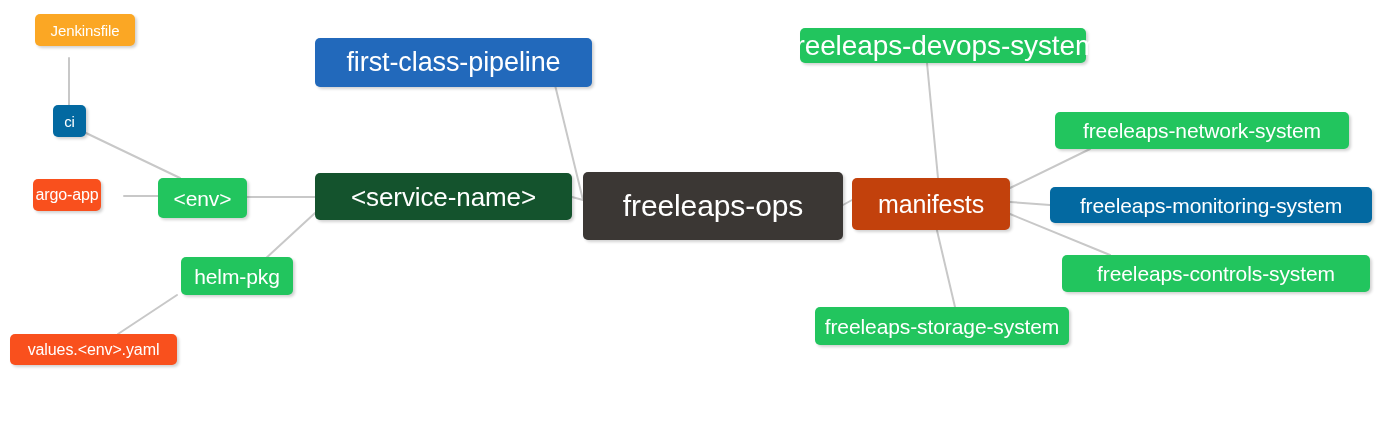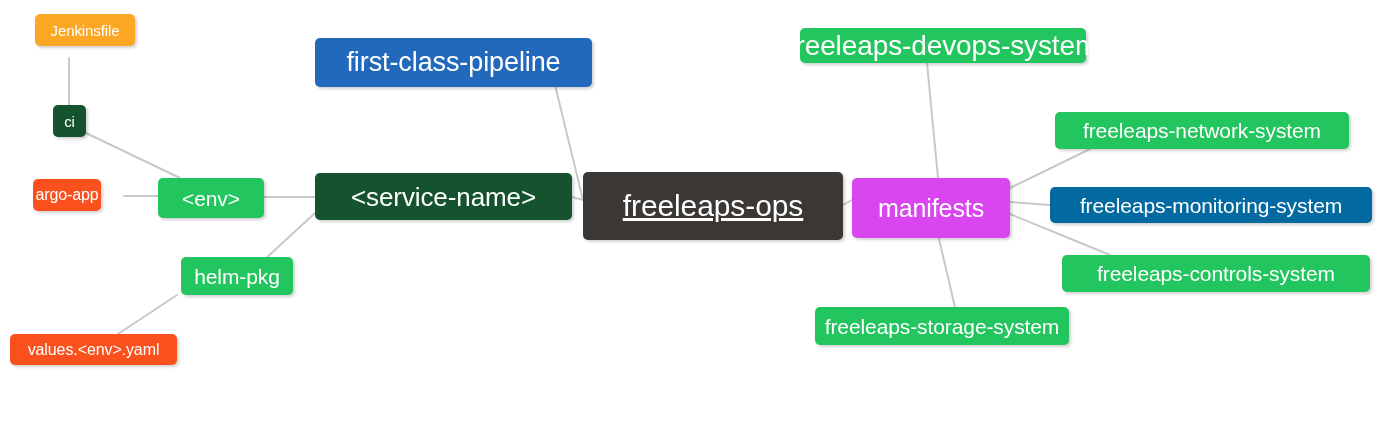--- a/index.html
+++ b/index.html
@@ -39,21 +39,21 @@
     line-height: 1;
     box-shadow: 2px 2px 3px rgba(0,0,0,0.18);
     letter-spacing: -0.1px;
     padding: 0 10px;
   }
   .node-label {
     display: block;
     white-space: nowrap;
   }
   
-  .n-root   { background: #3b3734; text-decoration: underline; }
+  .n-root   { background: #3b3734; }
   .n-blue   { background: #2269bb; }
   .n-green  { background: #22c55e; }
   .n-orange { background: #fba724; }
   .n-red    { background: #f9501d; }
 </style>
 </head>
 <body>
 
 <div id="canvas">
   <svg id="edge-layer" viewBox="0 0 1390 421" xmlns="http://www.w3.org/2000/svg">
@@ -75,30 +75,30 @@
   <div id="node-layer">
       <div class="node n-root" style="left: 583px; top: 172px; width: 260px; height: 68px; font-size: 30px; background: rgb(59, 55, 52);">
         <span class="node-label">freeleaps-ops</span>
       </div>
       <div class="node n-blue" style="left: 315px; top: 38px; width: 277px; height: 49px; font-size: 27px; background: rgb(34, 105, 187);">
         <span class="node-label">first-class-pipeline</span>
       </div>
       <div class="node n-blue" style="left: 315px; top: 173px; width: 257px; height: 47px; font-size: 26px; background: #14532d;">
         <span class="node-label">&lt;service-name&gt;</span>
       </div>
-      <div class="node n-blue" style="left: 852px; top: 178px; width: 158px; height: 60px; font-size: 25px; background: #d946ef;">
+      <div class="node n-blue" style="left: 852px; top: 178px; width: 158px; height: 52px; font-size: 25px; background: #c2410c;">
         <span class="node-label">manifests</span>
       </div>
-      <div class="node n-green" style="left: 158px; top: 178px; width: 106px; height: 40px; font-size: 21px; background: rgb(34, 197, 94);">
+      <div class="node n-green" style="left: 158px; top: 178px; width: 89px; height: 40px; font-size: 21px; background: rgb(34, 197, 94);">
         <span class="node-label">&lt;env&gt;</span>
       </div>
       <div class="node n-green" style="left: 152px; top: 257px; width: 112px; height: 38px; font-size: 21px; background: rgb(34, 197, 94); margin-left: 29px;">
         <span class="node-label">helm-pkg</span>
       </div>
-      <div class="node n-red" style="left: 53px; top: 105px; width: 33px; height: 32px; font-size: 15px; background: #14532d;">
+      <div class="node n-red" style="left: 53px; top: 105px; width: 33px; height: 32px; font-size: 15px; background: #0369a1;">
         <span class="node-label">ci</span>
       </div>
       <div class="node n-orange" style="left: 19px; top: 14px; width: 100px; height: 32px; font-size: 15px; background: rgb(251, 167, 36); margin-left: 16px;">
         <span class="node-label">Jenkinsfile</span>
       </div>
       <div class="node n-red" style="left: 33px; top: 179px; width: 68px; height: 32px; font-size: 16px; background: rgb(249, 80, 29);">
         <span class="node-label">argo-app</span>
       </div>
       <div class="node n-red" style="left: 10px; top: 334px; width: 167px; height: 31px; font-size: 16px; background: rgb(249, 80, 29);">
         <span class="node-label">values.&lt;env&gt;.yaml</span>

